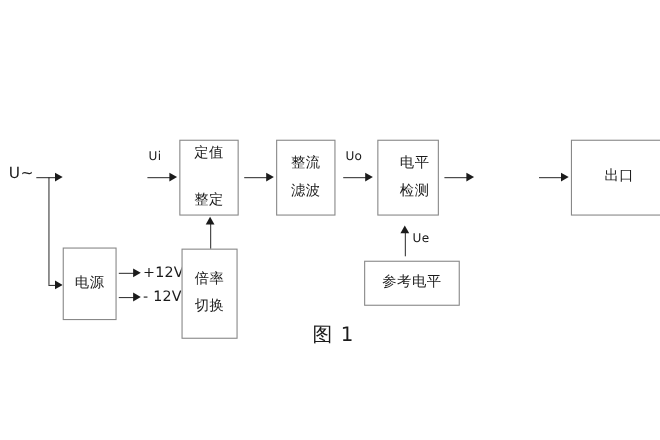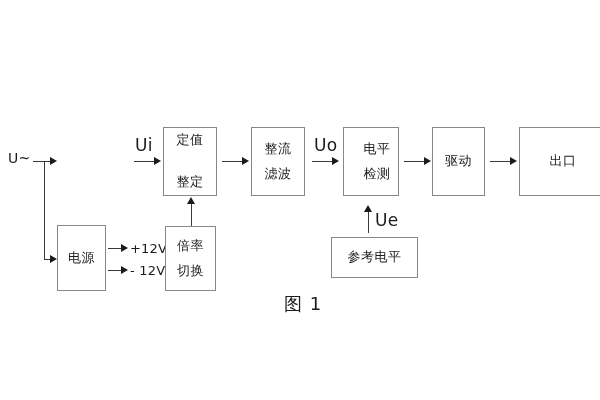--- a/index.html
+++ b/index.html
@@ -38,21 +38,21 @@
 
   
   .lbl {
     position: absolute;
     color: #1b1b1b;
     font-size: 13px;
     white-space: nowrap;
     letter-spacing: 0.3px;
   }
   .lbl-sig {
-    font-size: 17px;
+    font-size: 11px;
   }
   .lbl-rail {
     font-size: 13px;
     letter-spacing: 0.2px;
   }
   .caption {
     position: absolute;
     color: #1b1b1b;
     font-size: 18px;
     white-space: nowrap;
@@ -126,44 +126,41 @@
   <div class="ah-r" style="left:332px; top:157px;"></div>
 
   <div class="block" style="left:343px; top:127px; width:56px; height:69px;padding-left:12px;">
     <span class="ln">电平</span>
     <span class="ln">检测</span>
   </div>
 
   <div class="hline" style="left:404px; top:161px; width:22px;"></div>
   <div class="ah-r" style="left:424px; top:157px;"></div>
 
-  <div class="block" style="left:432px; top:127px; width:53px; height:69px;">
-    <span class="ln">驱动</span>
-  </div>
 
   <div class="hline" style="left:490px; top:161px; width:22px;"></div>
   <div class="ah-r" style="left:510px; top:157px;"></div>
 
   <div class="block" style="left:519px; top:127px; width:88px; height:69px;">
     <span class="ln">出口</span>
   </div>
 
   <div class="block" style="left:57px; top:225px; width:49px; height:66px;">
     <span class="ln">电源</span>
   </div>
 
   <div class="hline" style="left:108px; top:248px; width:15px;"></div>
   <div class="ah-r" style="left:121px; top:244px;"></div>
   <div class="lbl lbl-rail" style="left:130px; top:241px;">+12V</div>
 
   <div class="hline" style="left:108px; top:270px; width:15px;"></div>
   <div class="ah-r" style="left:121px; top:266px;"></div>
   <div class="lbl lbl-rail" style="left:130px; top:263px;">- 12V</div>
 
-  <div class="block" style="left:165px; top:226px; width:51px; height:65px;">
+  <div class="block" style="left:165px; top:226px; width:51px; height:82px;">
     <span class="ln">倍率</span>
     <span class="ln">切换</span>
   </div>
 
   <div class="vline" style="left:191px; top:203px; height:23px;"></div>
   <div class="ah-u" style="left:187px; top:197px;"></div>
 
   <div class="block" style="left:331px; top:237px; width:87px; height:41px;">
     <span class="ln">参考电平</span>
   </div>

